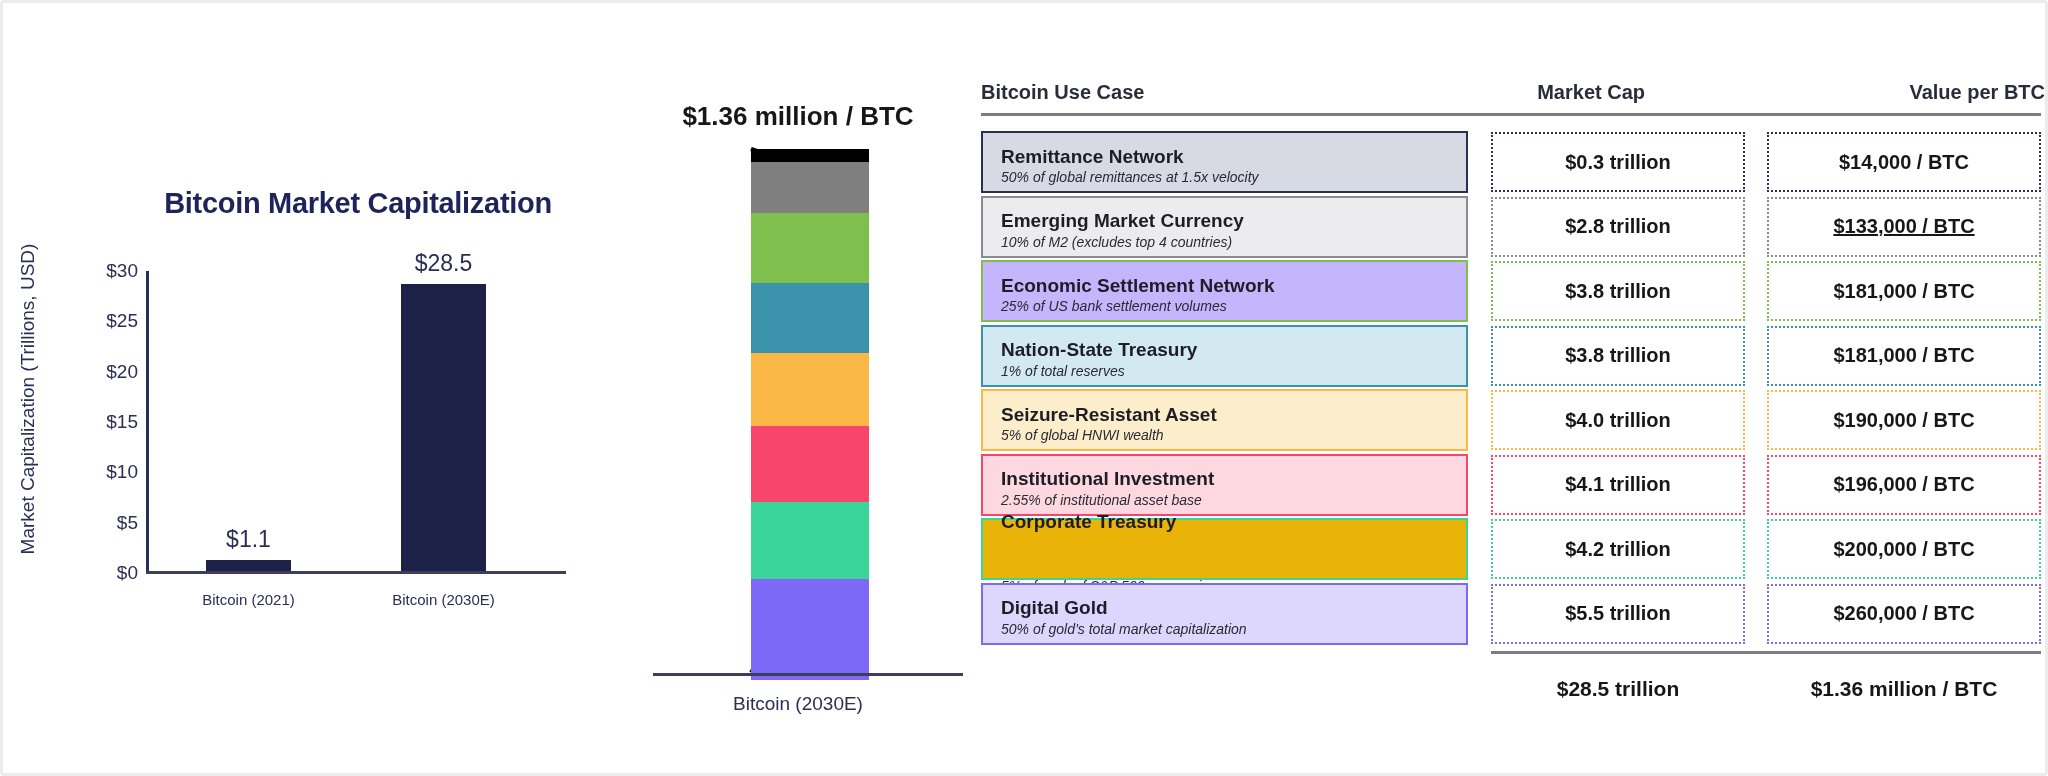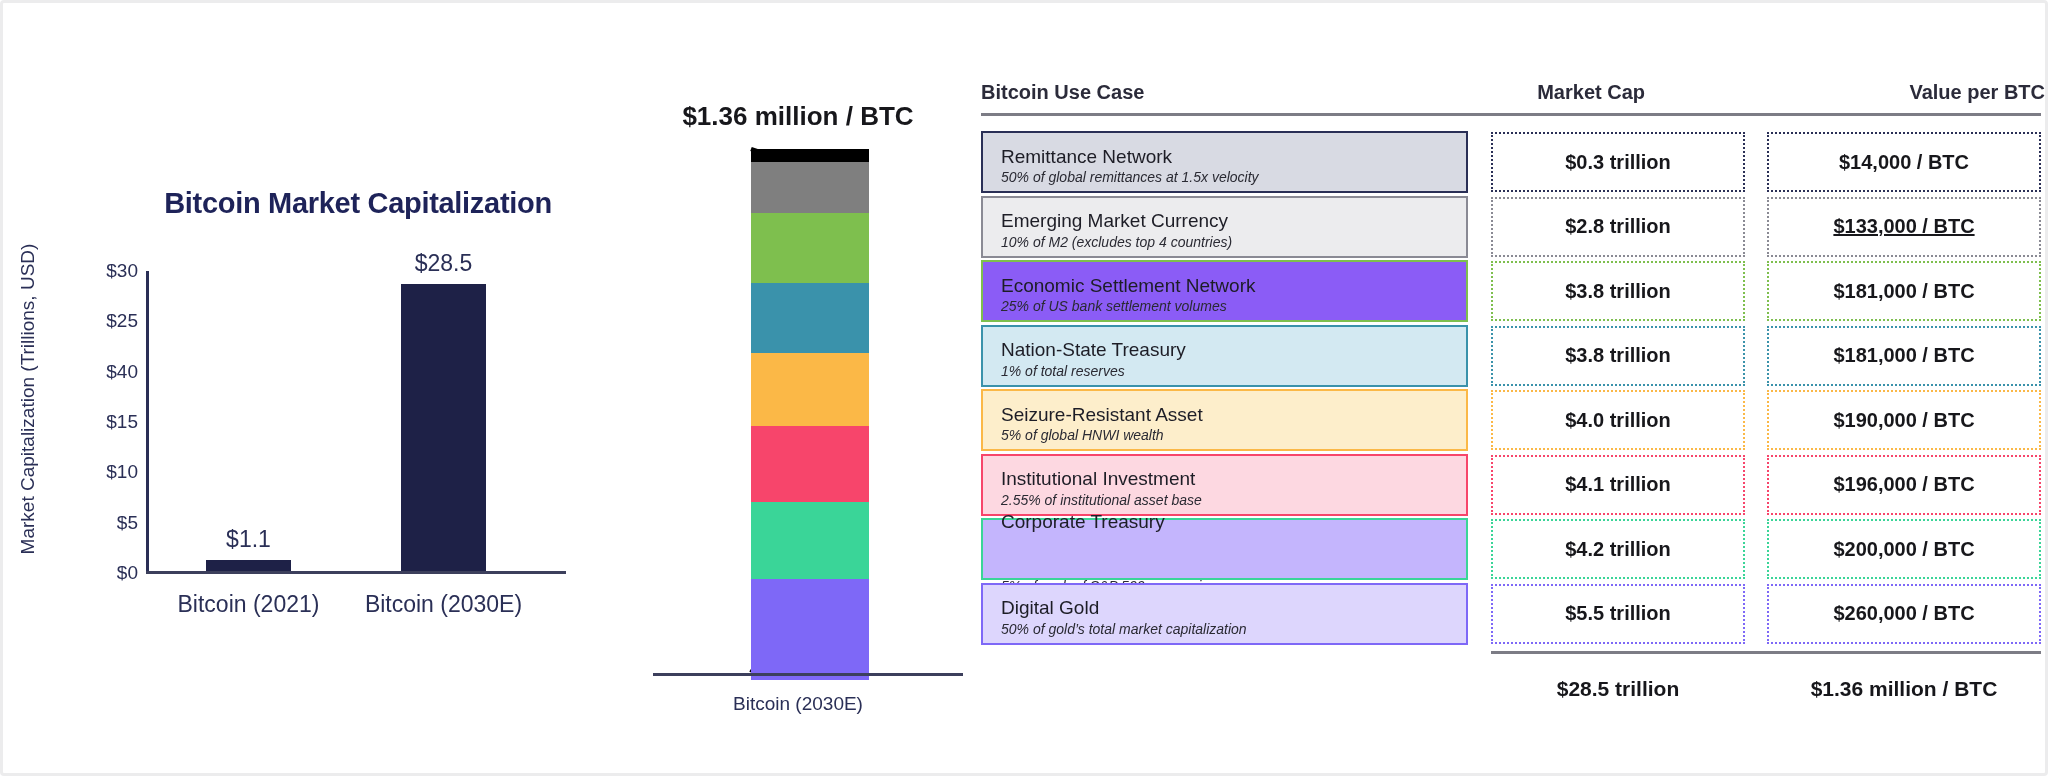--- a/index.html
+++ b/index.html
@@ -65,21 +65,21 @@
   }
   .bar-value {
     position: absolute;
     text-align: center;
     font-size: 23px; color: #2a2f56;
     white-space: nowrap;
   }
   .xcat {
     position: absolute; top: 588px;
     text-align: center;
-    font-size: 23px; color: #2a2f56;
+    font-size: 15px; color: #2a2f56;
     white-space: nowrap;
   }
 
   
   #stack-panel { position: absolute; left: 620px; top: 0; width: 350px; height: 776px; }
   #stack-title {
     position: absolute; left: 0; top: 98px; width: 350px;
     text-align: center;
     font-size: 26px; font-weight: bold; color: #17171b;
     white-space: nowrap;
@@ -121,21 +121,21 @@
 
   .row { position: absolute; left: 0; width: 1078px; height: 62px; }
 
   .usecase {
     position: absolute; left: 8px; top: 0;
     width: 487px; height: 100%;
     border: 2px solid #888;
     padding: 7px 0 0 18px;
     display: flex; flex-direction: column; justify-content: center;
   }
-  .uc-title { font-size: 19px; font-weight: normal; color: #1d1d26; line-height: 1.12; }
+  .uc-title { font-size: 19px; font-weight: bold; color: #1d1d26; line-height: 1.12; }
   .uc-sub   { font-size: 14px; font-style: italic; color: #2a2a33; line-height: 1.15; margin-top: 2px; }
 
   .cell {
     position: absolute; top: 1px; height: 60px;
     border: 2px dotted #666;
     background: #fff;
     display: flex; align-items: center; justify-content: center;
     font-size: 20px; font-weight: bold; color: #17171b;
     white-space: nowrap;
   }
@@ -162,21 +162,21 @@
 
   <div id="bar-panel">
 
     <div id="chart-title">Bitcoin Market Capitalization</div>
 
     <div id="y-axis-label">Market Capitalization (Trillions, USD)</div>
 
     <div id="ytick-wrap">
         <div class="ytick" style="top: 268px;">$30</div>
         <div class="ytick" style="top: 318.333px;">$25</div>
-        <div class="ytick" style="top: 368.667px;">$40</div>
+        <div class="ytick" style="top: 368.667px;">$20</div>
         <div class="ytick" style="top: 419px;">$15</div>
         <div class="ytick" style="top: 469.333px;">$10</div>
         <div class="ytick" style="top: 519.667px;">$5</div>
         <div class="ytick" style="top: 570px;">$0</div>
       </div>
 
     <div id="y-axis-line"></div>
     <div id="x-axis-line"></div>
     <div id="plot-area">
         <div class="bar" style="left: 60px; width: 85px; height: 11.0733px;"></div>
@@ -228,21 +228,21 @@
         </div>
         <div class="row" style="top: 192.5px;">
           <div class="usecase" style="background: rgb(236, 236, 238); border-color: rgb(138, 138, 148);">
             <div class="uc-title">Emerging Market Currency</div>
             <div class="uc-sub">10% of M2 (excludes top 4 countries)</div>
           </div>
           <div class="cell cell-mcap" style="border-color: rgb(138, 138, 148);">$2.8 trillion</div>
           <div class="cell cell-value" style="border-color: rgb(138, 138, 148); text-decoration: underline;">$133,000 / BTC</div>
         </div>
         <div class="row" style="top: 257px;">
-          <div class="usecase" style="background: #8b5cf6; border-color: rgb(126, 191, 78);">
+          <div class="usecase" style="background: #c4b5fd; border-color: rgb(126, 191, 78);">
             <div class="uc-title">Economic Settlement Network</div>
             <div class="uc-sub">25% of US bank settlement volumes</div>
           </div>
           <div class="cell cell-mcap" style="border-color: rgb(126, 191, 78);">$3.8 trillion</div>
           <div class="cell cell-value" style="border-color: rgb(126, 191, 78);">$181,000 / BTC</div>
         </div>
         <div class="row" style="top: 321.5px;">
           <div class="usecase" style="background: rgb(211, 233, 242); border-color: rgb(58, 146, 171);">
             <div class="uc-title">Nation-State Treasury</div>
             <div class="uc-sub">1% of total reserves</div>
@@ -260,21 +260,21 @@
         </div>
         <div class="row" style="top: 450.5px;">
           <div class="usecase" style="background: rgb(253, 216, 225); border-color: rgb(247, 69, 107); justify-content: center;">
             <div class="uc-title">Institutional Investment</div>
             <div class="uc-sub">2.55% of institutional asset base</div>
           </div>
           <div class="cell cell-mcap" style="border-color: rgb(247, 69, 107);">$4.1 trillion</div>
           <div class="cell cell-value" style="border-color: rgb(247, 69, 107);">$196,000 / BTC</div>
         </div>
         <div class="row" style="top: 515px;">
-          <div class="usecase" style="background: #c4b5fd; border-color: rgb(58, 213, 152); gap: 43px;">
+          <div class="usecase" style="background: #eab308; border-color: rgb(58, 213, 152); gap: 43px;">
             <div class="uc-title">Corporate Treasury</div>
             <div class="uc-sub">5% of cash of S&amp;P 500 companies</div>
           </div>
           <div class="cell cell-mcap" style="border-color: rgb(58, 213, 152);">$4.2 trillion</div>
           <div class="cell cell-value" style="border-color: rgb(58, 213, 152);">$200,000 / BTC</div>
         </div>
         <div class="row" style="top: 579.5px;">
           <div class="usecase" style="background: rgb(221, 214, 253); border-color: rgb(126, 104, 247);">
             <div class="uc-title">Digital Gold</div>
             <div class="uc-sub">50% of gold’s total market capitalization</div>

